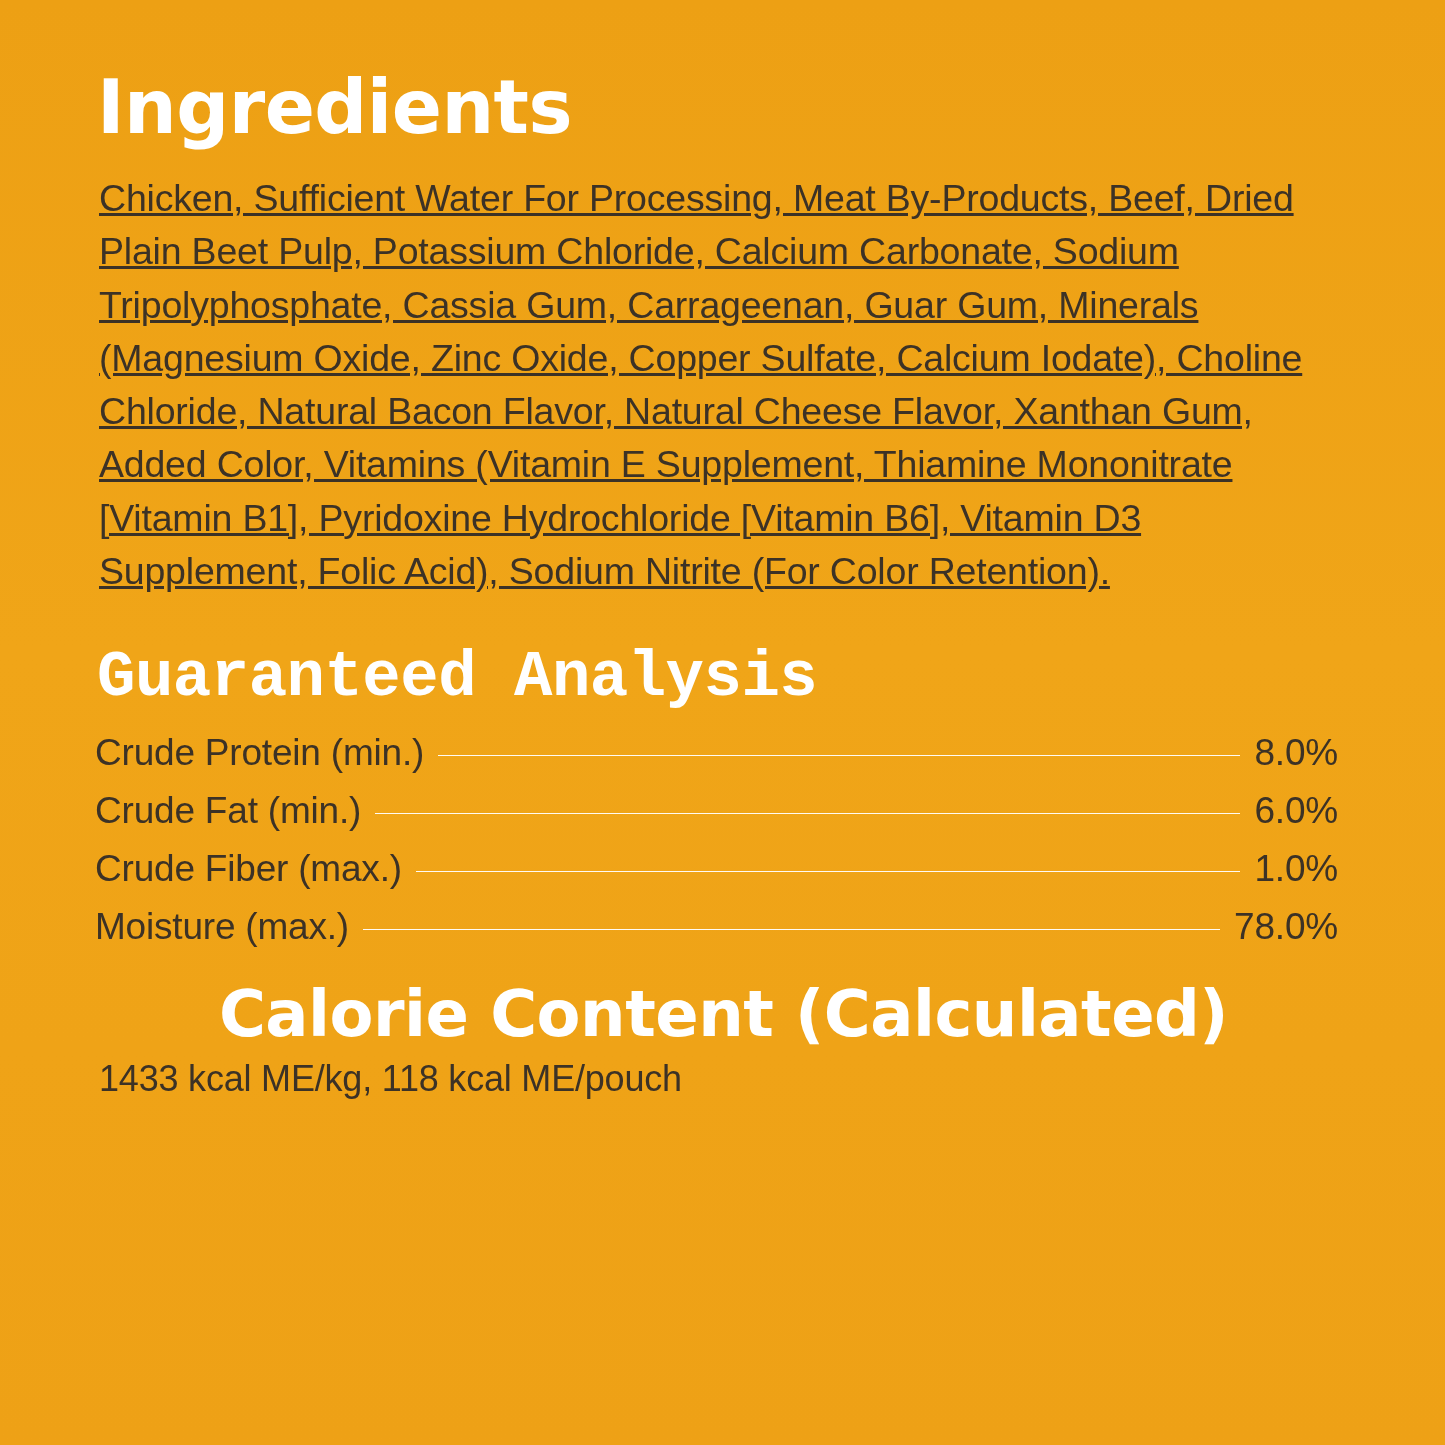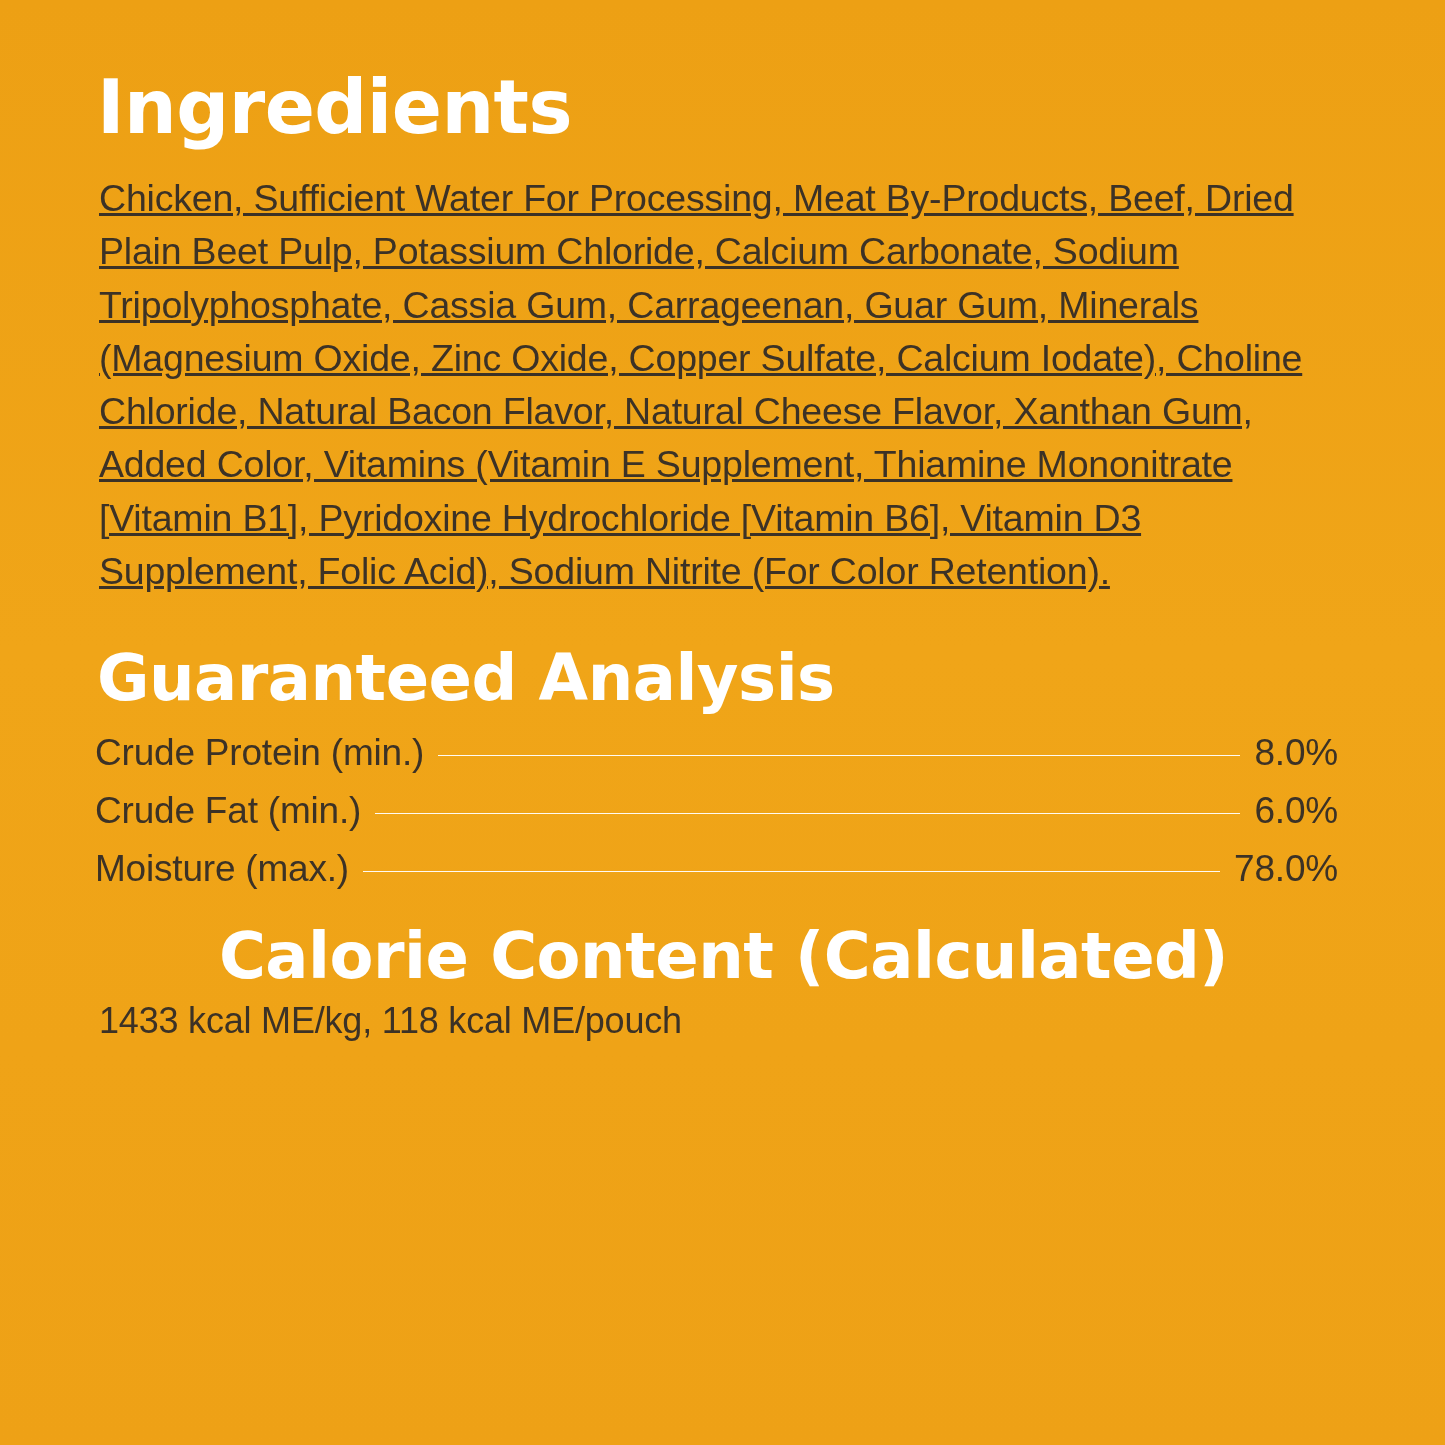--- a/index.html
+++ b/index.html
@@ -28,20 +28,21 @@
     letter-spacing: -0.5px;
     line-height: 1.0;
   }
   .h-ingredients {
     font-size: 74px;
     margin: 0 0 28px 2px;
   }
   .h-analysis {
     font-size: 64px;
     margin: 0 0 22px 2px;
+    font-family: Liberation Mono, monospace;
   }
   .h-calories {
     font-size: 64px;
     margin: 0 0 12px 2px;
     white-space: nowrap;
     text-align: center;
   }
   .ingredients-body {
     font-family: "Liberation Sans", sans-serif;
     font-size: 37.5px;
@@ -105,20 +106,25 @@
       <span class="ga-label">Crude Protein (min.)</span>
       <span class="ga-dash"></span>
       <span class="ga-value">8.0%</span>
     </li>
     <li class="ga-row">
       <span class="ga-label">Crude Fat (min.)</span>
       <span class="ga-dash"></span>
       <span class="ga-value">6.0%</span>
     </li>
     <li class="ga-row">
+      <span class="ga-label">Crude Fiber (max.)</span>
+      <span class="ga-dash"></span>
+      <span class="ga-value">1.0%</span>
+    </li>
+    <li class="ga-row">
       <span class="ga-label">Moisture (max.)</span>
       <span class="ga-dash"></span>
       <span class="ga-value">78.0%</span>
     </li>
   </ul>
 
   <h2 class="heading h-calories">Calorie Content (Calculated)</h2>
 
   <p class="calorie-body">1433  kcal ME/kg, 118 kcal ME/pouch</p>
 

